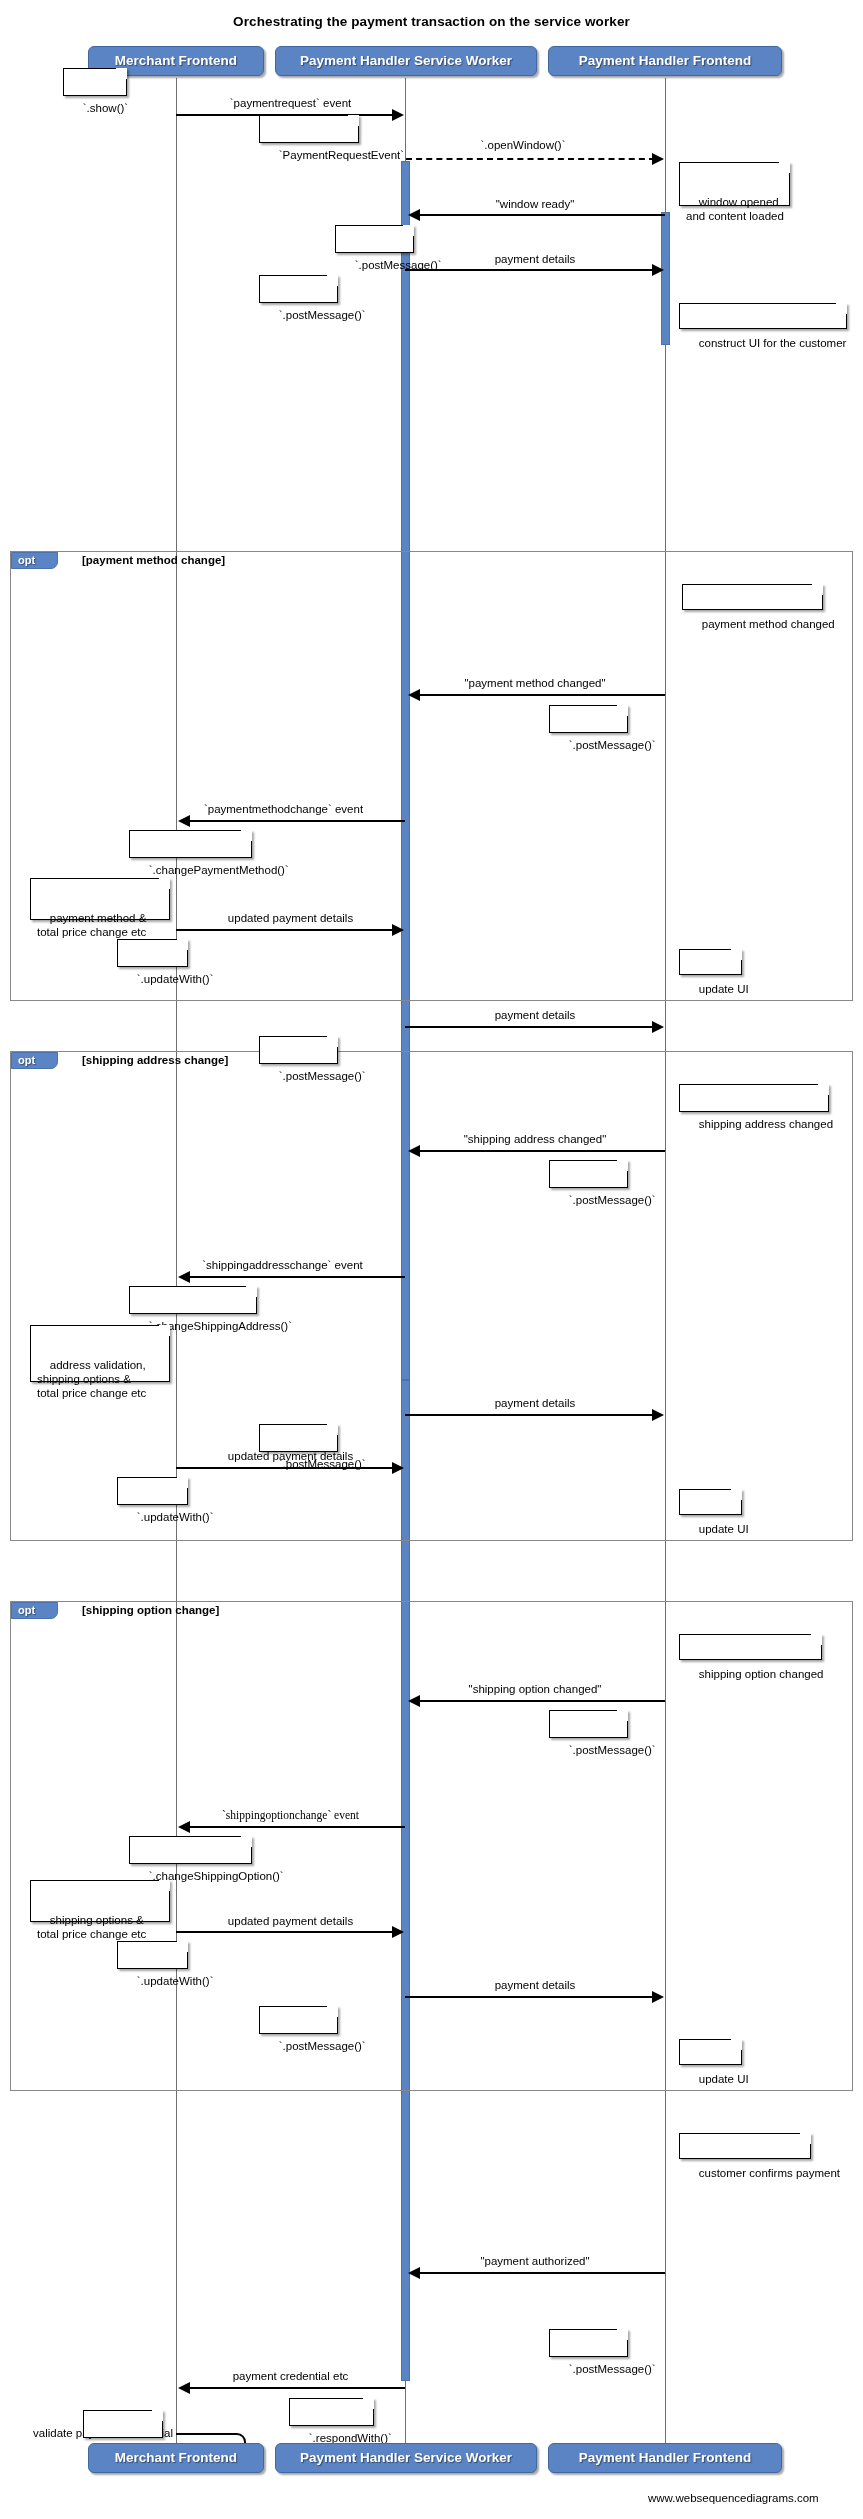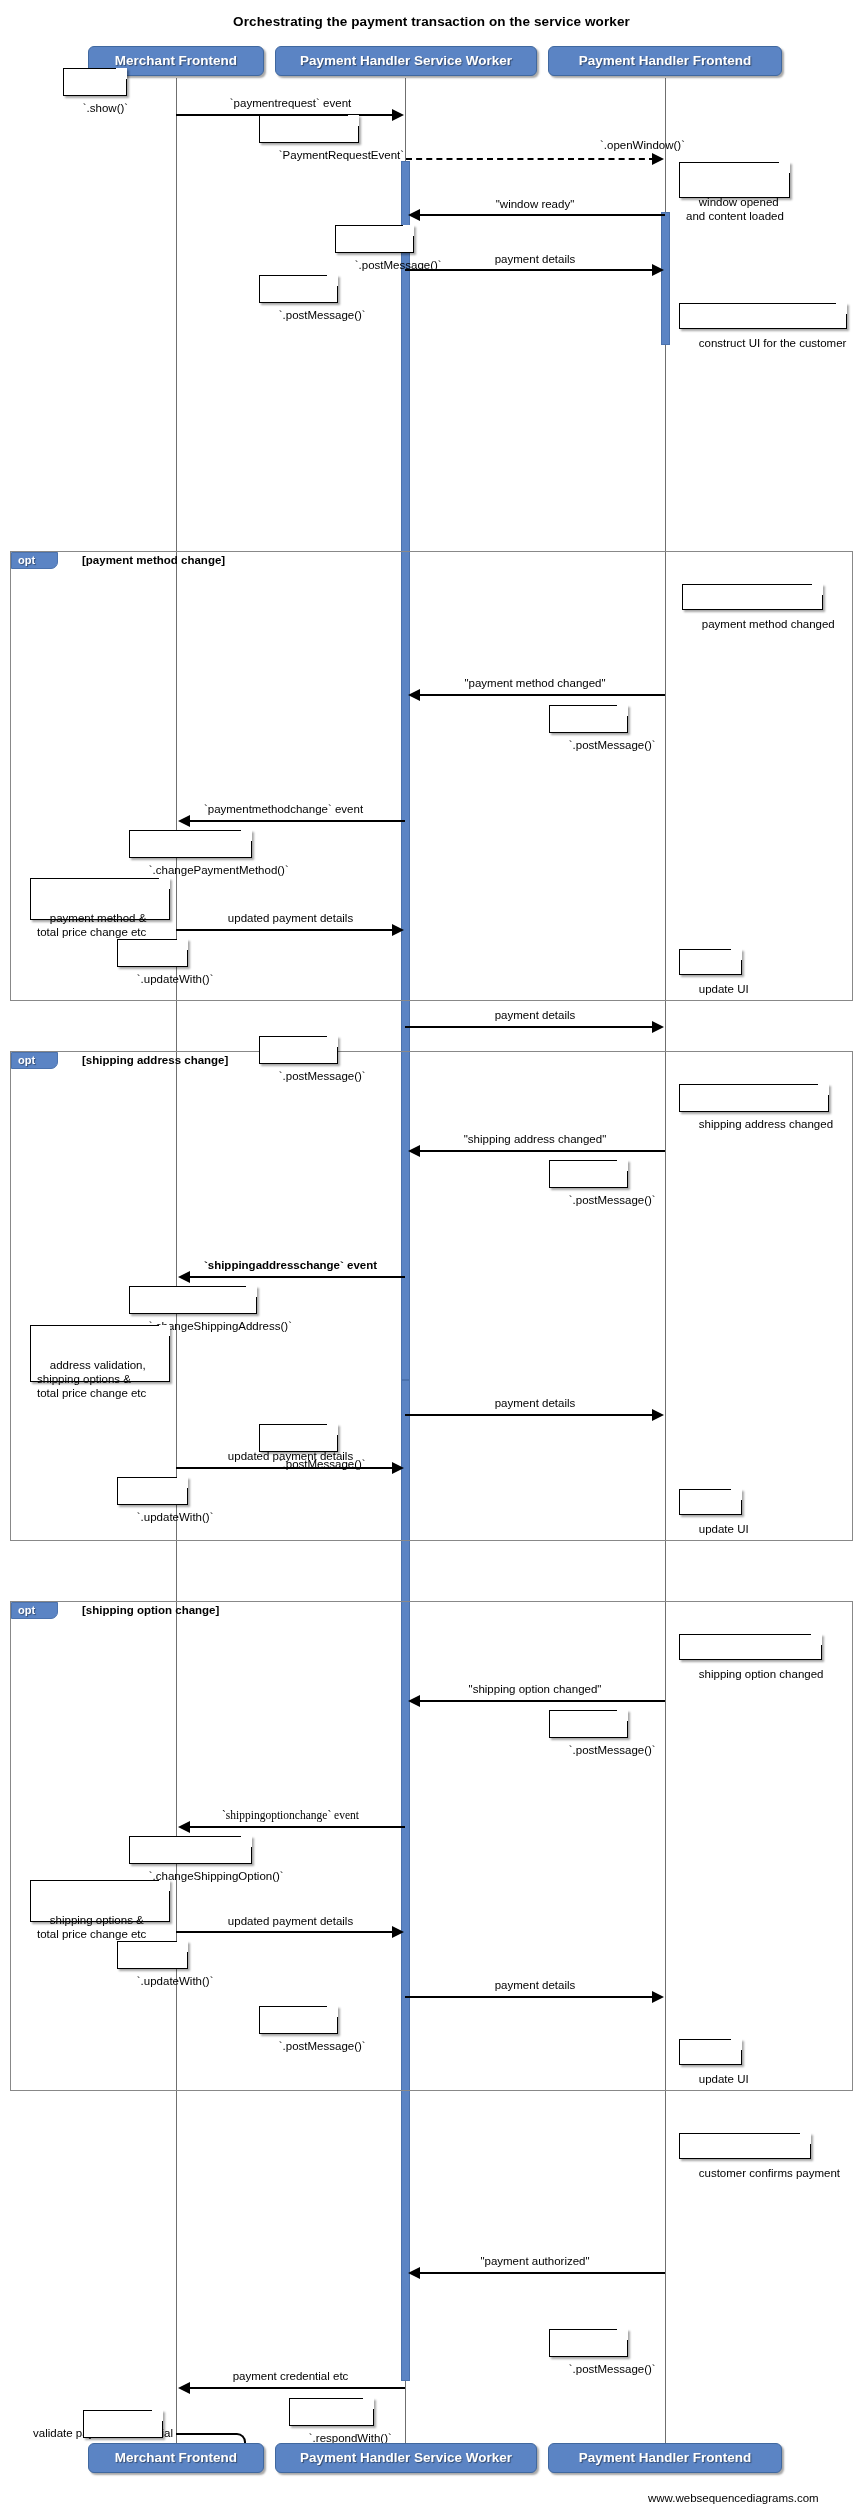--- a/index.html
+++ b/index.html
@@ -209,25 +209,25 @@
 
   <div class="msg-label" style="left:176px; top:97px; width:229px;">`paymentrequest` event</div>
   <div class="msg" style="left:176px; top:114px; width:219px;"></div>
   <div class="arrowhead right" style="left:392px; top:109px;"></div>
 
   <div class="note" style="left:259px; top:115px; width:100px; height:28px;">
     <span class="dogear-tri"></span>
     <span>`PaymentRequestEvent`</span>
   </div>
 
-  <div class="msg-label" style="left:425px; top:139px; width:260px;text-align:right;">`.openWindow()`</div>
+  <div class="msg-label" style="left:393px; top:139px; width:260px;">`.openWindow()`</div>
   <div class="msg dashed" style="left:406px; top:158px; width:249px;"></div>
   <div class="arrowhead right" style="left:652px; top:153px;"></div>
 
-  <div class="note" style="left:679px; top:162px; width:111px; height:36px;">
+  <div class="note" style="left:679px; top:162px; width:111px; height:44px;">
     <span class="dogear-tri"></span>
     <span>window opened
 and content loaded</span>
   </div>
 
   <div class="msg-label" style="left:405px; top:198px; width:260px;">"window ready"</div>
   <div class="msg" style="left:419px; top:214px; width:246px;"></div>
   <div class="arrowhead left" style="left:408px; top:209px;"></div>
 
   <div class="note" style="left:335px; top:225px; width:79px; height:28px;">
@@ -308,21 +308,21 @@
 
   <div class="msg-label" style="left:405px; top:1133px; width:260px;">"shipping address changed"</div>
   <div class="msg" style="left:419px; top:1150px; width:246px;"></div>
   <div class="arrowhead left" style="left:408px; top:1145px;"></div>
 
   <div class="note" style="left:549px; top:1160px; width:79px; height:28px;">
     <span class="dogear-tri"></span>
     <span>`.postMessage()`</span>
   </div>
 
-  <div class="msg-label" style="left:176px; top:1259px; width:229px;font-weight:bold;">`shippingaddresschange` event</div>
+  <div class="msg-label" style="left:168px; top:1259px; width:229px;">`shippingaddresschange` event</div>
   <div class="msg" style="left:189px; top:1276px; width:216px;"></div>
   <div class="arrowhead left" style="left:178px; top:1271px;"></div>
 
   <div class="note" style="left:129px; top:1286px; width:128px; height:28px;">
     <span class="dogear-tri"></span>
     <span>`.changeShippingAddress()`</span>
   </div>
 
   <div class="note" style="left:30px; top:1325px; width:140px; height:57px;">
     <span class="dogear-tri"></span>

